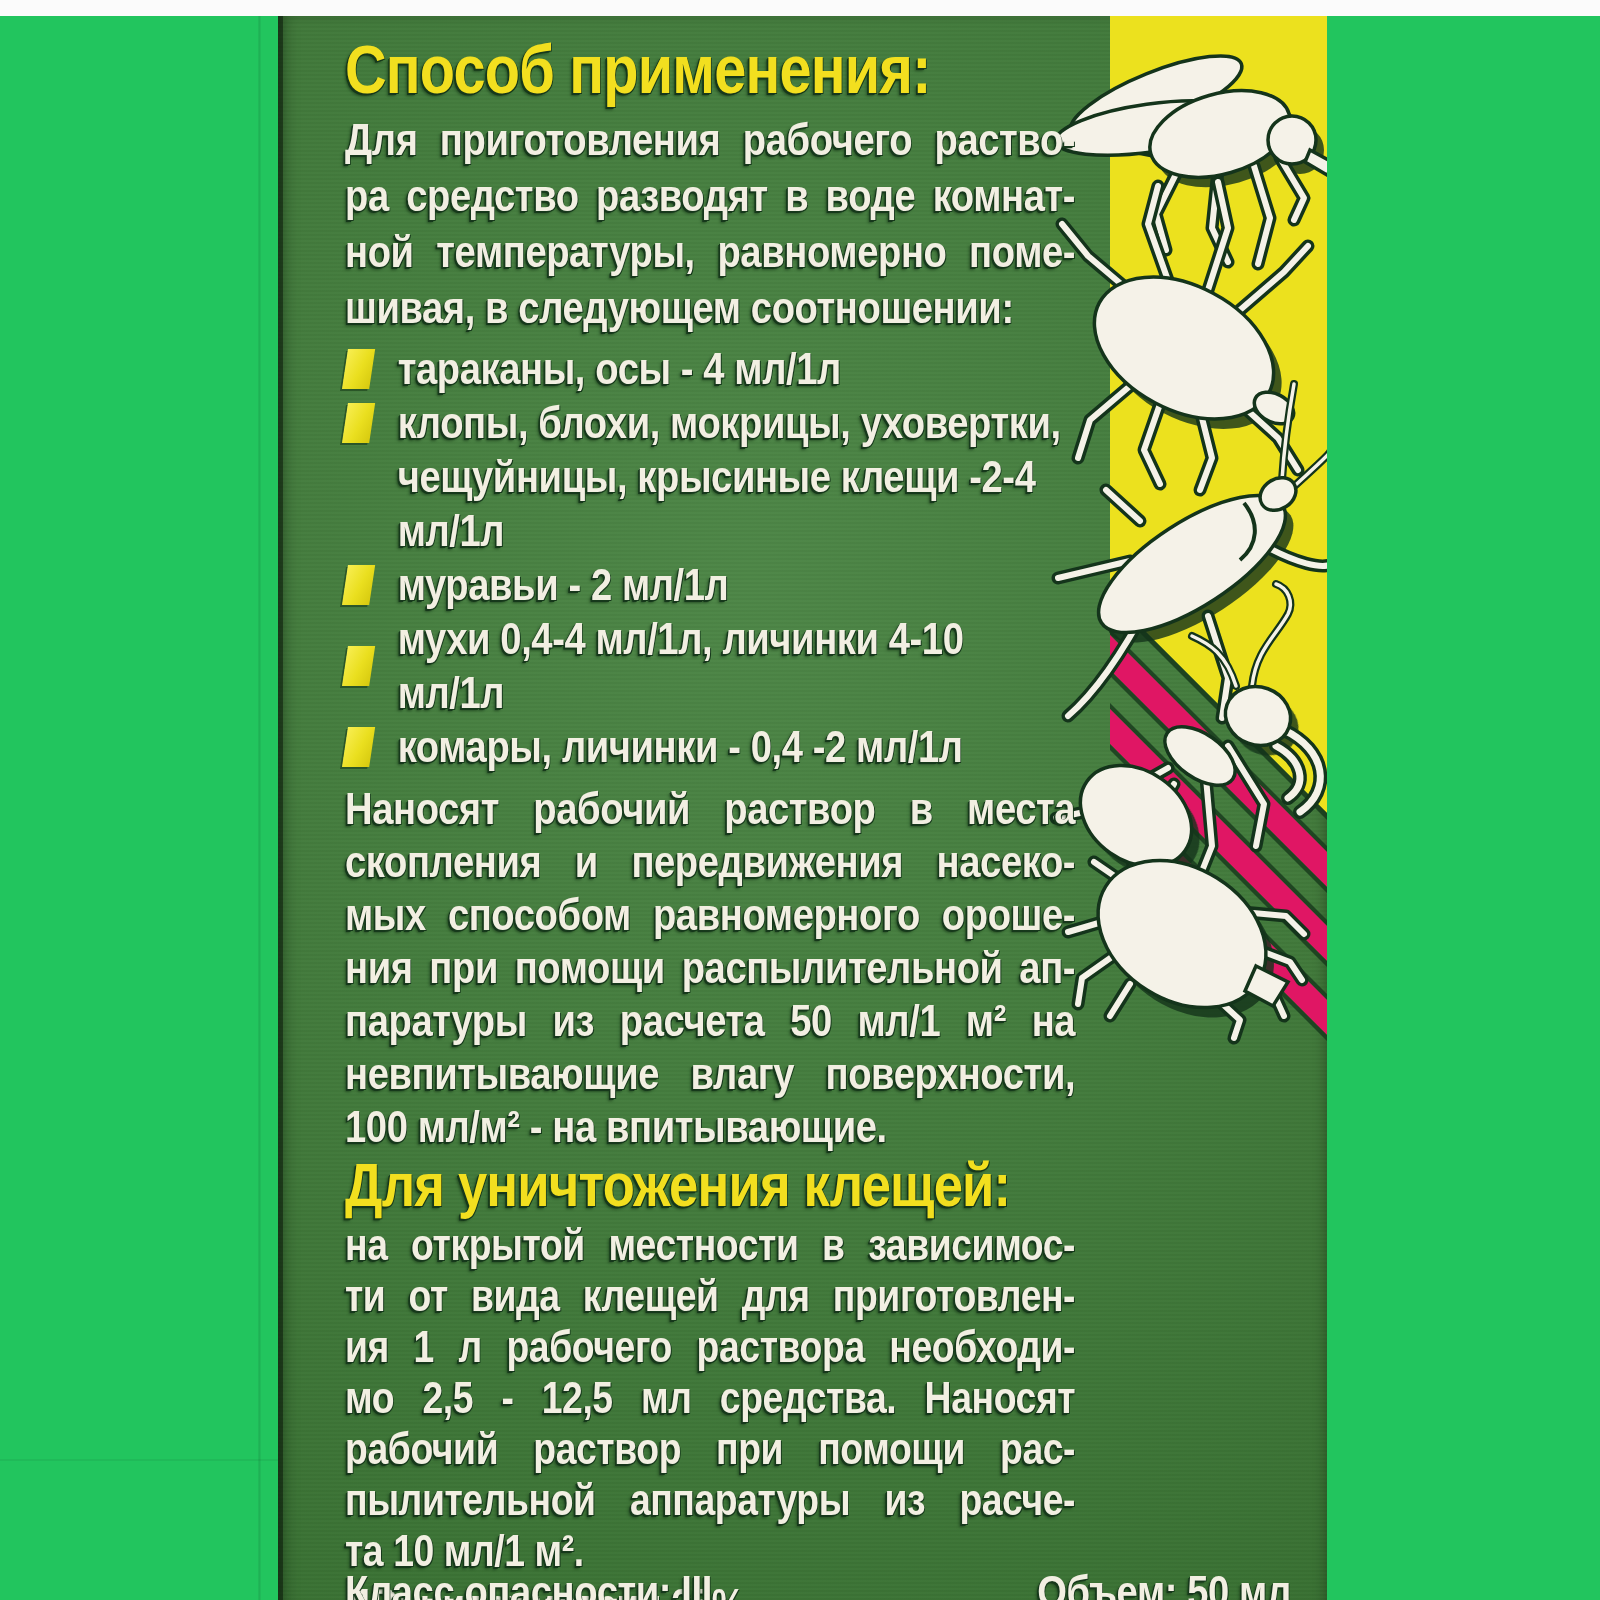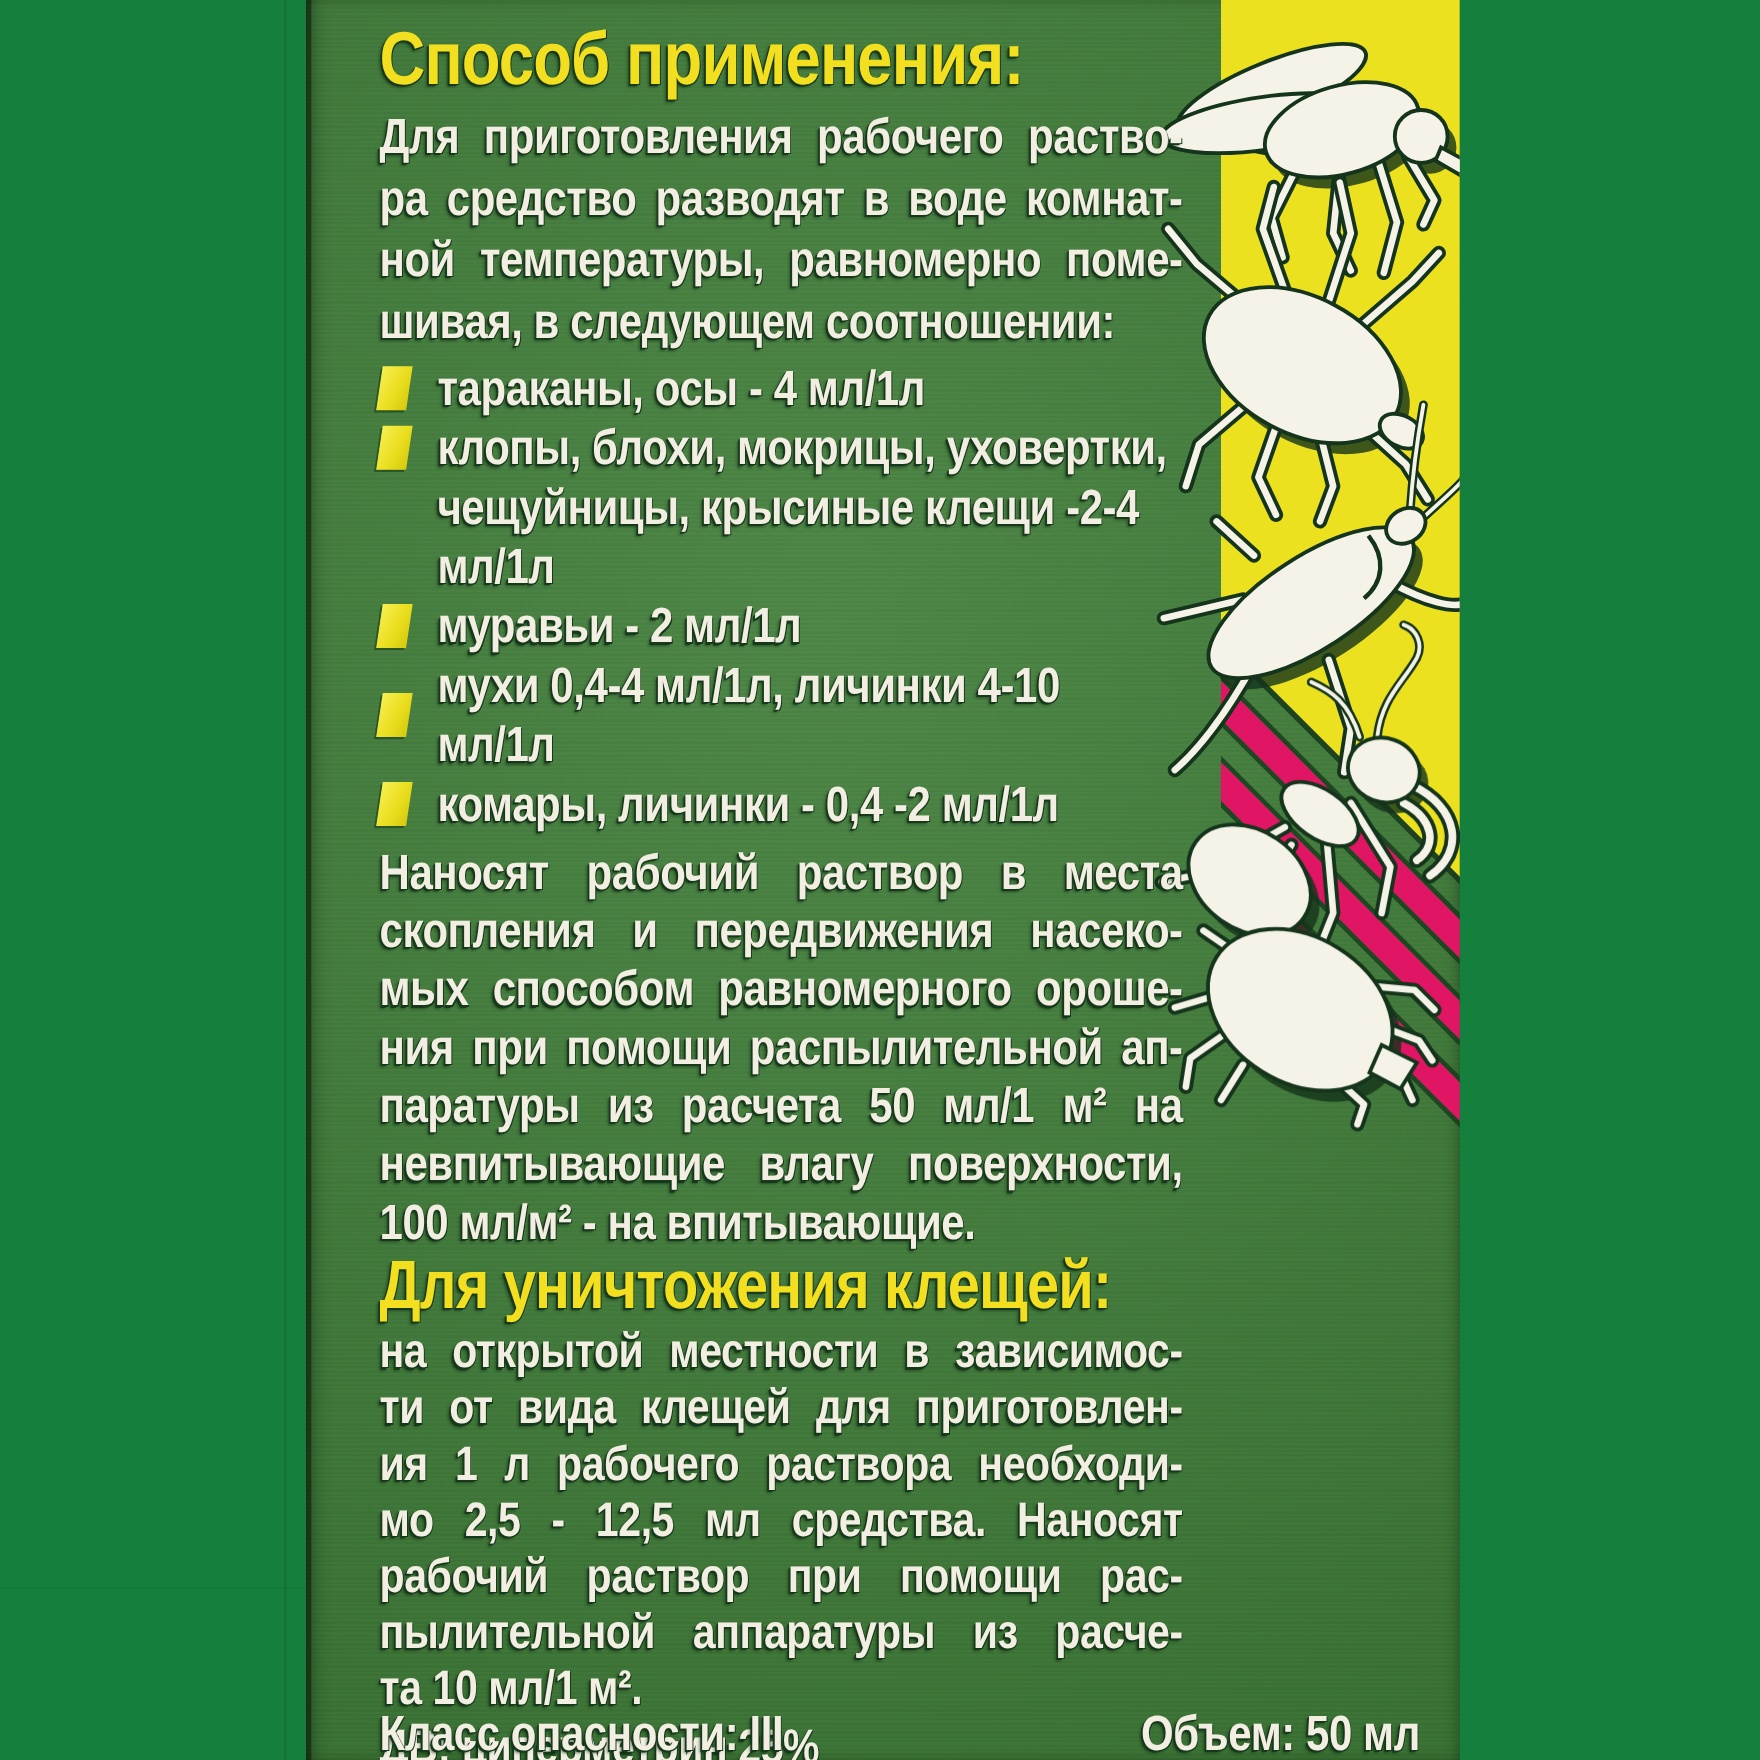--- a/index.html
+++ b/index.html
@@ -1,18 +1,18 @@
 <!DOCTYPE html>
 <html><head>
 <meta charset="utf-8">
 <style>
   html,body{margin:0;padding:0;}
   body{width:1600px;height:1600px;position:relative;overflow:hidden;
        font-family:"Liberation Sans",sans-serif;background:#fbfbfb;}
-  .page{position:absolute;inset:0;background:#15803d;}
+  .page{position:absolute;inset:0;background:#22c55e;margin-top:16px;}
   .page .crease-left{position:absolute;left:258px;top:0;width:3px;height:100%;
        background:linear-gradient(90deg,rgba(0,0,0,.05),rgba(0,0,0,.10),rgba(0,0,0,.03));}
   .page .seam{position:absolute;left:0;top:1443px;width:278px;height:2px;background:rgba(0,0,0,.05);}
   .box{position:absolute;left:278px;top:0;width:1049px;height:1600px;overflow:hidden;
        background-color:#3e7c37;
        background-image:radial-gradient(120% 90% at 45% 35%,rgba(255,255,255,.08),rgba(0,0,0,.10) 88%),
                         repeating-linear-gradient(0deg,rgba(0,0,0,.025) 0 2px,rgba(255,255,255,.015) 2px 4px);
        box-shadow:inset 12px 0 16px -8px rgba(10,25,10,.55), inset -8px 0 12px -6px rgba(10,25,10,.35);}
   .box .edge-l{position:absolute;left:0;top:0;width:5px;height:100%;background:rgba(8,20,8,.5);}
   .deco{position:absolute;left:752px;top:0;width:300px;height:1120px;}

